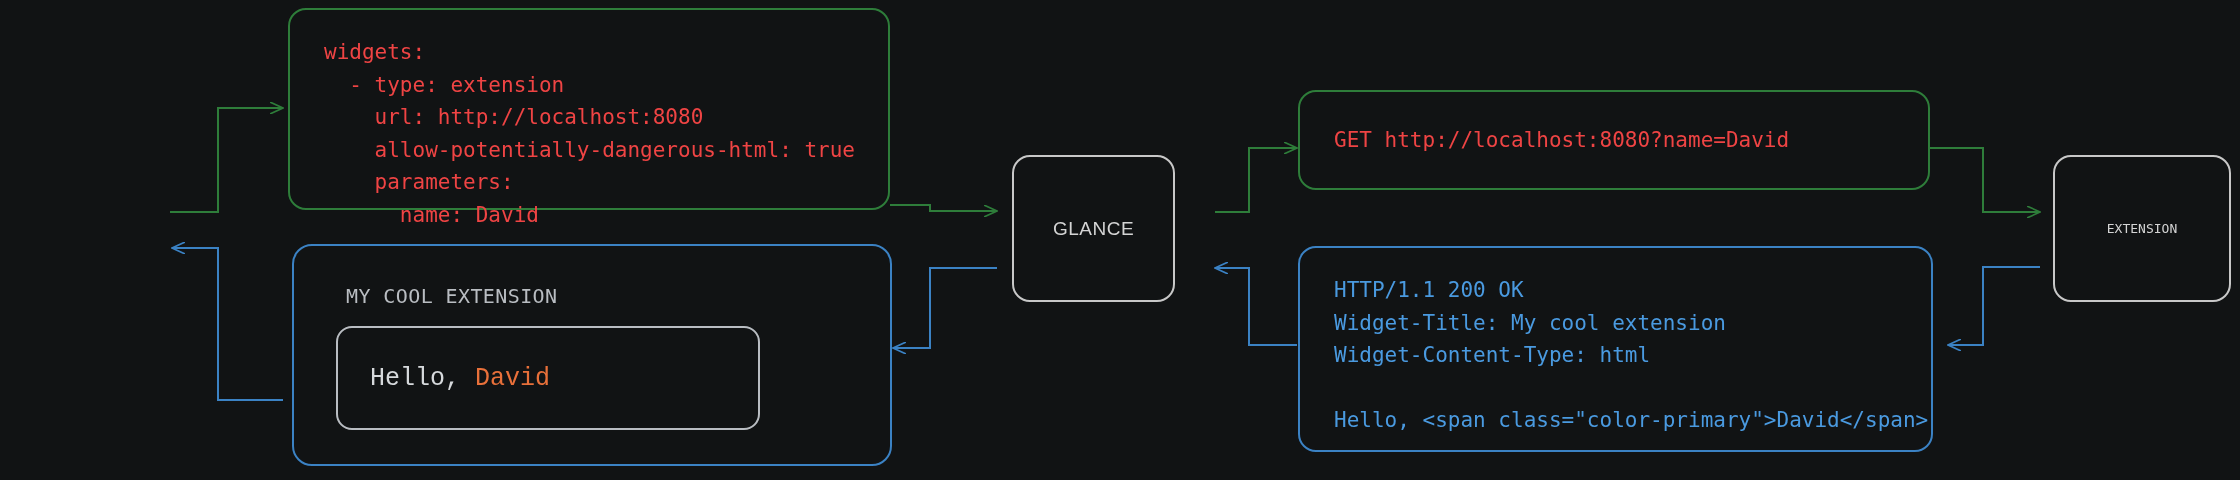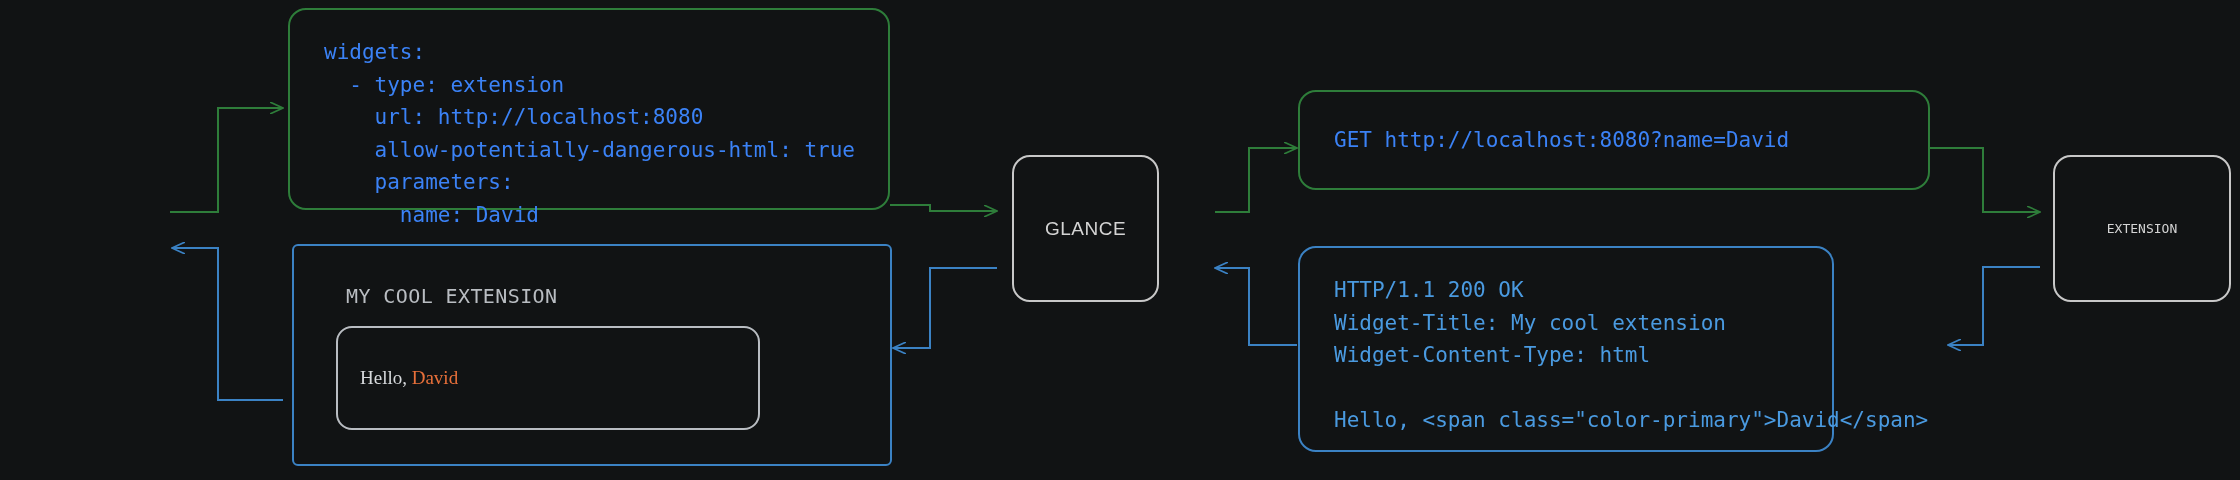--- a/index.html
+++ b/index.html
@@ -54,31 +54,31 @@
     border-radius: 18px;
     background: #111314;
     font-family: "DejaVu Sans Mono", monospace;
     font-size: 21px;
     line-height: 1.55;
     white-space: pre;
     padding: 26px 34px;
   }
   .msgbox.green {
     border: 2px solid #2e7d3a;
-    color: #3b82f6;
+    color: #ef4444;
   }
   .msgbox.blue {
     border: 2px solid #3b82c4;
     color: #4a9ae0;
   }
   .render-card {
     position: absolute;
     box-sizing: border-box;
     border: 2px solid #3b82c4;
-    border-radius: 6px;
+    border-radius: 20px;
     background: #111314;
     padding: 0;
   }
   .render-title {
     position: absolute;
     left: 52px;
     top: 38px;
     font-family: "DejaVu Sans Mono", monospace;
     font-size: 20px;
     color: #b9bdc2;
@@ -90,24 +90,24 @@
     top: 80px;
     width: 424px;
     height: 104px;
     box-sizing: border-box;
     border: 2px solid #b9bdc2;
     border-radius: 16px;
     display: flex;
     align-items: center;
   }
   .render-inner-text {
-    font-family: Liberation Serif, serif;
-    font-size: 19px;
+    font-family: Liberation Mono, monospace;
+    font-size: 25px;
     color: #d6d9dc;
-    padding-left: 22px;
+    padding-left: 32px;
   }
   .accent {
     color: #e8703a;
   }
 </style>
 </head>
 <body>
 
 <div id="stage">
 
@@ -132,38 +132,38 @@
     <path d="M2040,267 L1983,267 L1983,345 L1948,345" fill="none" stroke="#3b82c4" stroke-width="2" marker-end="url(#arrow-blue)"></path>
 
     <path d="M1297,345 L1249,345 L1249,268 L1215,268" fill="none" stroke="#3b82c4" stroke-width="2" marker-end="url(#arrow-blue)"></path>
 
     <path d="M997,268 L930,268 L930,348 L893,348" fill="none" stroke="#3b82c4" stroke-width="2" marker-end="url(#arrow-blue)"></path>
 
     <path d="M283,400 L218,400 L218,248 L172,248" fill="none" stroke="#3b82c4" stroke-width="2" marker-end="url(#arrow-blue)"></path>
   </svg>
 
 
-  <div class="node" style="left:1012px; top:155px; width:147px; height:147px;">
+  <div class="node" style="left:1012px; top:155px; width:163px; height:147px;">
     <span class="node-label-sans">GLANCE</span>
   </div>
 
   <div class="node" style="left:2053px; top:155px; width:178px; height:147px;">
     <span class="node-label-mono">EXTENSION</span>
   </div>
 
   <div class="msgbox green" style="left:288px; top:8px; width:602px; height:202px;">widgets:
   - type: extension
     url: http://localhost:8080
     allow-potentially-dangerous-html: true
     parameters:
       name: David</div>
 
   <div class="msgbox green" style="left:1298px; top:90px; width:632px; height:100px; display:flex; align-items:center;">GET http://localhost:8080?name=David</div>
 
-  <div class="msgbox blue" style="left:1298px; top:246px; width:536px; height:206px;">HTTP/1.1 200 OK
+  <div class="msgbox blue" style="left:1298px; top:246px; width:635px; height:206px;">HTTP/1.1 200 OK
 Widget-Title: My cool extension
 Widget-Content-Type: html
 
 Hello, &lt;span class="color-primary"&gt;David&lt;/span&gt;</div>
 
   <div class="render-card" style="left:292px; top:244px; width:600px; height:222px;">
     <div class="render-title">MY COOL EXTENSION</div>
     <div class="render-inner">
       <div class="render-inner-text">
         <span>Hello, </span><span class="accent">David</span>

